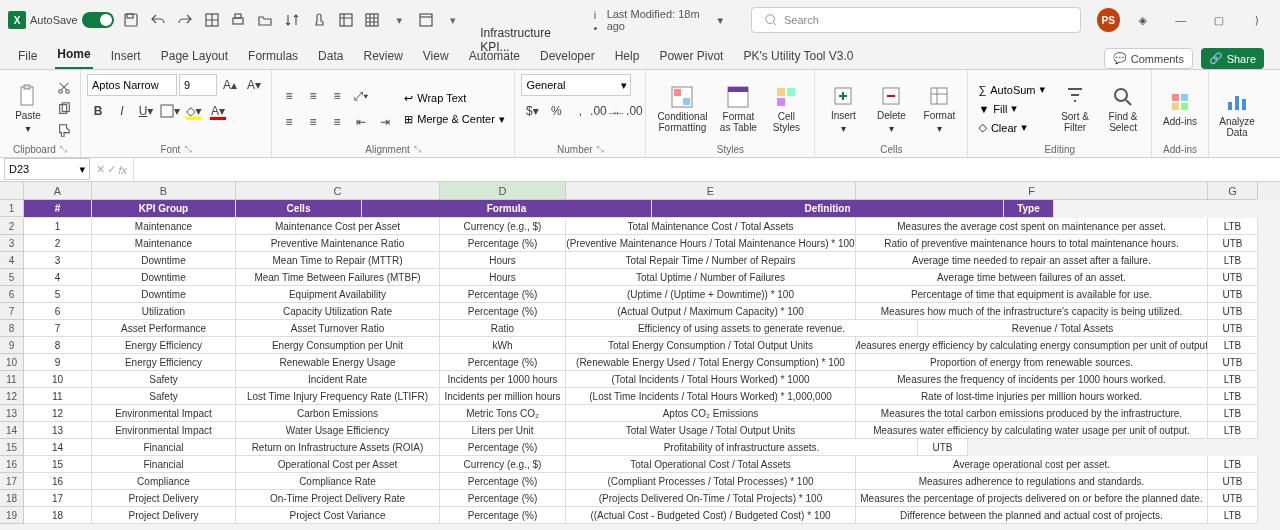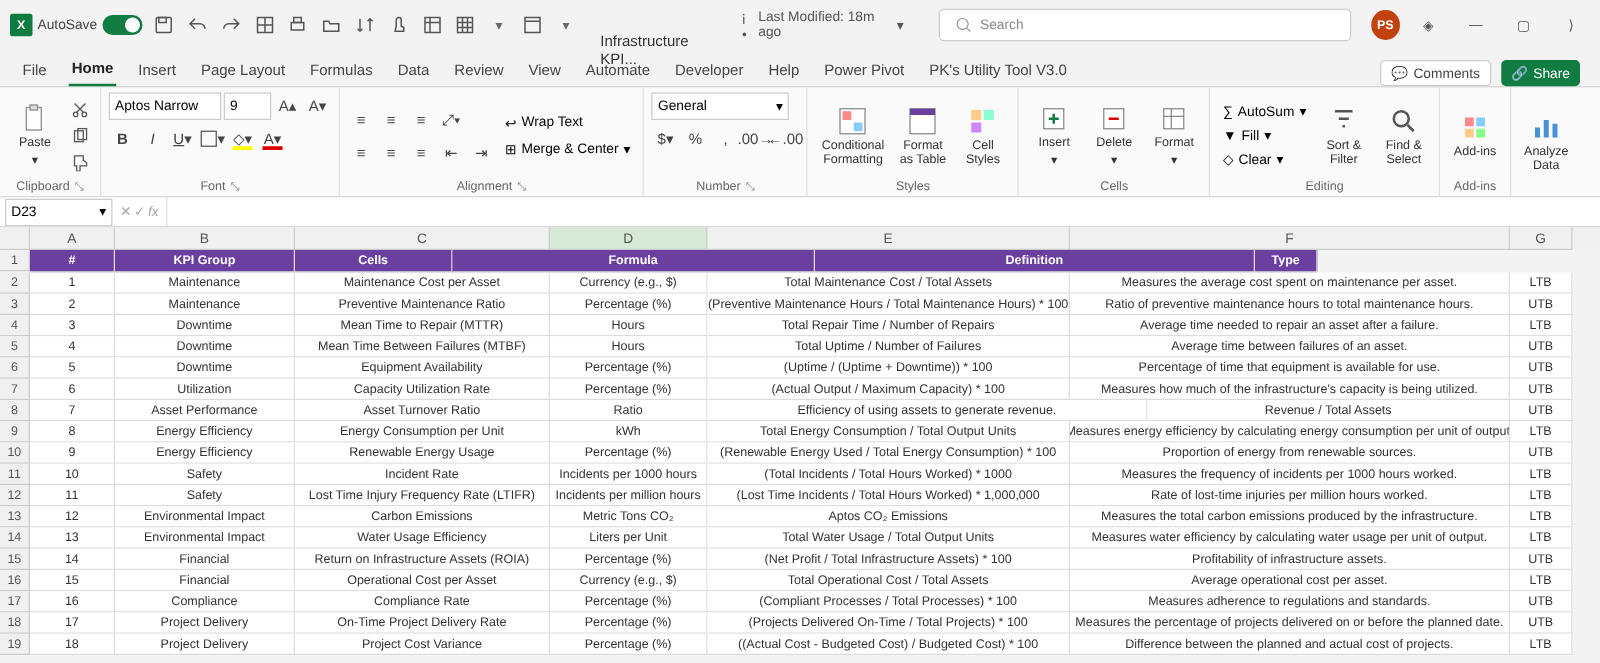--- a/index.html
+++ b/index.html
@@ -44,21 +44,21 @@
 .font-size { width: 38px; height: 22px; border: 1px solid #ccc; background: #fff; font-size: 11px; padding: 0 4px; }
 .btn-row { display: flex; gap: 2px; align-items: center; }
 .fmt-btn { width: 22px; height: 22px; display: flex; align-items: center; justify-content: center; cursor: pointer; font-size: 12px; color: #444; border-radius: 2px; }
 .color-bar { position: relative; }
 .color-bar::after { content: ""; position: absolute; bottom: 2px; left: 3px; right: 3px; height: 3px; background: var(--c); }
 .nf-box { width: 110px; height: 22px; border: 1px solid #ccc; background: #fff; font-size: 11px; padding: 0 4px; display: flex; align-items: center; justify-content: space-between; }
 .wrap-merge { display: flex; flex-direction: column; gap: 4px; font-size: 11px; }
 .wm-item { display: flex; align-items: center; gap: 4px; padding: 2px 4px; cursor: pointer; }
 
 
-.fbar { height: 24px; background: #fff; border-bottom: 1px solid #d0d0d0; display: flex; align-items: center; }
+.fbar { height: 24px; background: #fff; border-bottom: 1px solid #d0d0d0; display: flex; }
 .namebox { width: 86px; height: 22px; border: 1px solid #ccc; background: #fff; font-size: 11px; padding: 0 4px; display: flex; align-items: center; justify-content: space-between; margin-left: 4px; }
 .fbar-icons { display: flex; align-items: center; gap: 2px; padding: 0 6px; color: #aaa; border-right: 1px solid #ddd; height: 100%; }
 .formula-input { flex: 1; height: 100%; padding: 0 6px; font-size: 11px; }
 
 
 .grid { display: flex; height: 348px; }
 .colhdr-row { display: flex; height: 18px; background: #f0f0f0; }
 .sel-all { width: 24px; height: 18px; border-right: 1px solid #ccc; border-bottom: 1px solid #ccc; background: #f0f0f0; }
 .colhdr { border-right: 1px solid #ccc; border-bottom: 1px solid #ccc; display: flex; align-items: center; justify-content: center; font-size: 11px; color: #555; background: #f0f0f0; }
 .colhdr.sel { background: #d6e8d6; }
@@ -554,21 +554,20 @@
           <div class="cell cw-E">Total Water Usage / Total Output Units</div>
           <div class="cell cw-F">Measures water efficiency by calculating water usage per unit of output.</div>
           <div class="cell cw-G">LTB</div>
         </div>
         <div class="row">
           <div class="rowhdr">15</div>
           <div class="cell cw-A">14</div>
           <div class="cell cw-B">Financial</div>
           <div class="cell cw-C">Return on Infrastructure Assets (ROIA)</div>
           <div class="cell cw-D">Percentage (%)</div>
-          <div class="cell cw-E">(Net Profit / Total Infrastructure Assets) * 100</div>
           <div class="cell cw-F">Profitability of infrastructure assets.</div>
           <div class="cell cw-G">UTB</div>
         </div>
         <div class="row">
           <div class="rowhdr">16</div>
           <div class="cell cw-A">15</div>
           <div class="cell cw-B">Financial</div>
           <div class="cell cw-C">Operational Cost per Asset</div>
           <div class="cell cw-D">Currency (e.g., $)</div>
           <div class="cell cw-E">Total Operational Cost / Total Assets</div>

